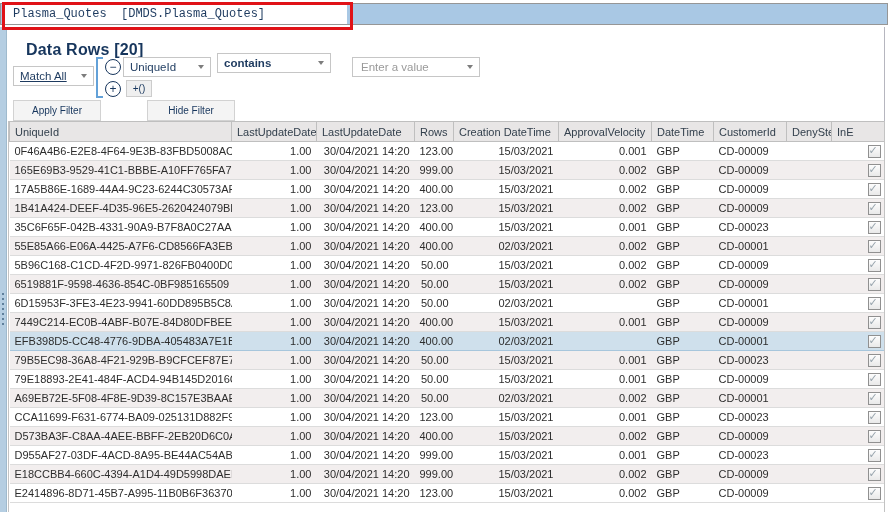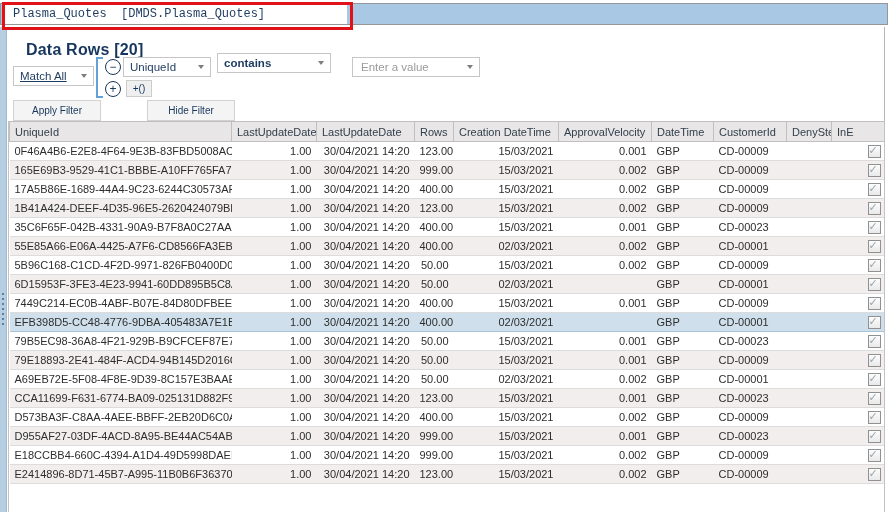--- a/index.html
+++ b/index.html
@@ -234,20 +234,32 @@
             <td class="ar">30/04/2021 14:20</td>
             <td class="ar">50.00</td>
             <td class="ar">15/03/2021</td>
             <td class="ar">0.002</td>
             <td>GBP</td>
             <td>CD-00009</td>
             <td></td>
             <td class="cb"><span class="cbx"></span></td>
           </tr>
           <tr>
+            <td>6519881F-9598-4636-854C-0BF985165509</td>
+            <td class="ar">1.00</td>
+            <td class="ar">30/04/2021 14:20</td>
+            <td class="ar">50.00</td>
+            <td class="ar">15/03/2021</td>
+            <td class="ar">0.002</td>
+            <td>GBP</td>
+            <td>CD-00009</td>
+            <td></td>
+            <td class="cb"><span class="cbx"></span></td>
+          </tr>
+          <tr>
             <td>6D15953F-3FE3-4E23-9941-60DD895B5C8A</td>
             <td class="ar">1.00</td>
             <td class="ar">30/04/2021 14:20</td>
             <td class="ar">50.00</td>
             <td class="ar">02/03/2021</td>
             <td class="ar"></td>
             <td>GBP</td>
             <td>CD-00001</td>
             <td></td>
             <td class="cb"><span class="cbx"></span></td>

